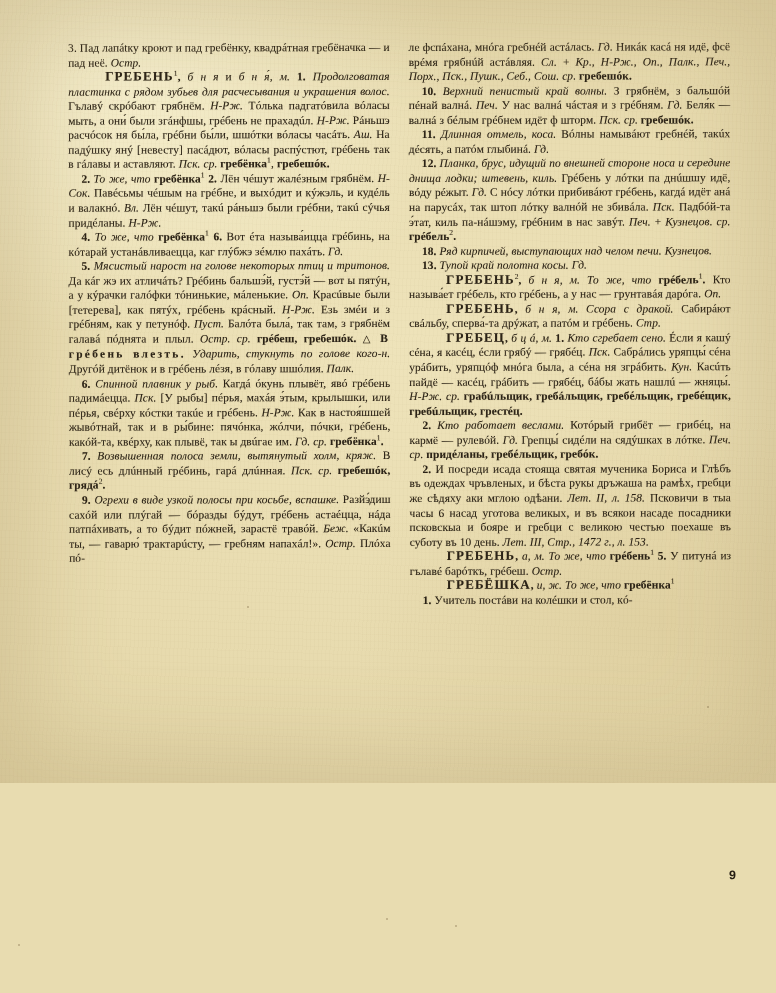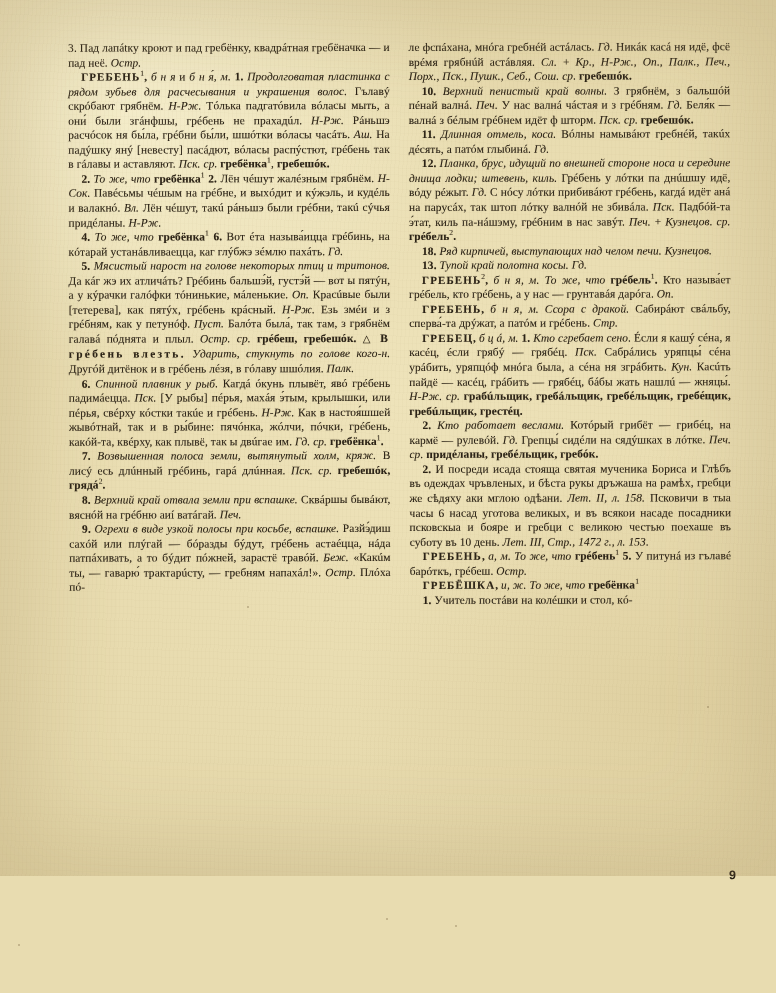--- a/index.html
+++ b/index.html
@@ -11,21 +11,21 @@
     height: 993px;
     overflow: hidden;
     background: #e8dcb0;
     font-family: "Liberation Serif", serif;
   }
 
   
   #page {
     position: relative;
     width: 776px;
-    height: 876px;
+    height: 783px;
     background:
       radial-gradient(ellipse 60% 45% at 18% 12%, rgba(255,252,226,0.55), rgba(255,252,226,0) 70%),
       radial-gradient(ellipse 55% 40% at 85% 80%, rgba(214,196,146,0.45), rgba(214,196,146,0) 72%),
       radial-gradient(ellipse 120% 90% at 50% 45%, #eee3ba 0%, #e6d9ac 55%, #ddcf9e 100%);
   }
   #grain {
     position: absolute;
     inset: 0;
     pointer-events: none;
     opacity: .5;
@@ -75,21 +75,22 @@
   
   .col {
     text-shadow: 0 0 0.7px rgba(60,46,22,0.35);
   }
 
   b, .hw {
     font-weight: bold;
   }
   .hw {
     letter-spacing: 1.1px;
-    font-size: 11px;
+    font-size: 13px;
+    margin-left: 24px;
   }
   i, .it { font-style: italic; }
   .sup {
     font-size: 7.6px;
     vertical-align: super;
     line-height: 0;
   }
   .sp { letter-spacing: 2.3px; }
   .tri { font-size: 10px; }
 
@@ -115,21 +116,20 @@
 
     <div id="textblock">
       <div class="col" id="col-left">
           <p class="noind">3. Пад лапátку кроют и пад гребёнку, квадрáтная гребёначка — и пад неё. <i>Остр.</i></p>
           <p><b class="hw">ГРЕБЕНЬ</b><span class="sup">1</span><b>,</b> <i>б н я</i> и <i>б н я́, м.</i> <b>1.</b> <i>Продолговатая пластинка с рядом зубьев для расчесывания и украшения волос.</i> Гълавý скрóбают грябнём. <i>Н-Рж.</i> Тóлька падгатóвила вóласы мыть, а они́ были згáнфшы, грéбень не прахадúл. <i>Н-Рж.</i> Рáньшэ расчóсок ня бы́ла, грéбни бы́ли, шшóтки вóласы часáть. <i>Аш.</i> На падýшку янý [невесту] пасáдют, вóласы распýстют, грéбень так в гáлавы и аставляют. <i>Пск. ср.</i> <b>гребёнка</b><span class="sup">1</span>, <b>гребешóк.</b></p>
           <p><b>2.</b> <i>То же, что</i> <b>гребёнка</b><span class="sup">1</span> <b>2.</b> Лён чéшут жалéзным грябнём. <i>Н-Сок.</i> Павéсьмы чéшым на грéбне, и выхóдит и кýжэль, и кудéль и валакнó. <i>Вл.</i> Лён чéшут, такú рáньшэ были грéбни, такú сýчья придéланы. <i>Н-Рж.</i></p>
           <p><b>4.</b> <i>То же, что</i> <b>гребёнка</b><span class="sup">1</span> <b>6.</b> Вот éта называ́ицца грéбинь, на кóтарай устанáвливаецца, каг глýбжэ зéмлю пахáть. <i>Гд.</i></p>
           <p><b>5.</b> <i>Мясистый нарост на голове некоторых птиц и тритонов.</i> Да кáг жэ их атличáть? Грéбинь бальшэ́й, густэ́й — вот ы пятýн, а у кýрачки галóфки тóнинькие, мáленькие. <i>Оп.</i> Красúвые были [тетерева], как пятýх, грéбень крáсный. <i>Н-Рж.</i> Езь змéи и з грéбням, как у петунóф. <i>Пуст.</i> Балóта была́, так там, з грябнём галавá пóднята и плыл. <i>Остр. ср.</i> <b>грéбеш, гребешóк.</b> <span class="tri">△</span> <b class="sp">В грéбень влезть.</b> <i>Ударить, стукнуть по голове кого-н.</i> Другóй дитёнок и в грéбень лéзя, в гóлаву шшóлия. <i>Палк.</i></p>
           <p><b>6.</b> <i>Спинной плавник у рыб.</i> Кагдá óкунь плывёт, явó грéбень падимáецца. <i>Пск.</i> [У рыбы] пéрья, махáя э́тым, крылышки, или пéрья, свéрху кóстки такúе и грéбень. <i>Н-Рж.</i> Как в настоя́шшей жывóтнай, так и в ры́бине: пячóнка, жóлчи, пóчки, грéбень, какóй-та, квéрху, как плывё, так ы двúгае им. <i>Гд. ср.</i> <b>гребёнка</b><span class="sup">1</span><b>.</b></p>
           <p><b>7.</b> <i>Возвышенная полоса земли, вытянутый холм, кряж.</i> В лисý есь длúнный грéбинь, гарá длúнная. <i>Пск. ср.</i> <b>гребешóк, грядá</b><span class="sup">2</span><b>.</b></p>
-          <p><b>8.</b> <i>Верхний край отвала земли при вспашке.</i> Сквáршы бывáют, вяснóй на грéбню аиí ватáгай. <i>Печ.</i></p>
           <p><b>9.</b> <i>Огрехи в виде узкой полосы при косьбе, вспашке.</i> Разйэ́диш сахóй или плýгай — бóразды бýдут, грéбень астаéцца, нáда патпáхивать, а то бýдит пóжней, зарастё травóй. <i>Беж.</i> «Какúм ты, — гаварю́ трактарúсту, — гребням напахáл!». <i>Остр.</i> Плóха пó-</p>
         </div>
       <div class="col" id="col-right">
           <p class="noind">ле фспáхана, мнóга гребнéй астáлась. <i>Гд.</i> Никáк касá ня идё, фсё врéмя грябнúй астáвляя. <i>Сл.</i> + <i>Кр., Н-Рж., Оп., Палк., Печ., Порх., Пск., Пушк., Себ., Сош. ср.</i> <b>гребешóк.</b></p>
           <p><b>10.</b> <i>Верхний пенистый край волны.</i> З грябнём, з бальшóй пéнай валнá. <i>Печ.</i> У нас валнá чáстая и з грéбням. <i>Гд.</i> Беля́к — валнá з бéлым грéбнем идёт ф шторм. <i>Пск. ср.</i> <b>гребешóк.</b></p>
           <p><b>11.</b> <i>Длинная отмель, коса.</i> Вóлны намывáют гребнéй, такúх дéсять, а патóм глыбинá. <i>Гд.</i></p>
           <p><b>12.</b> <i>Планка, брус, идущий по внешней стороне носа и середине днища лодки; штевень, киль.</i> Грéбень у лóтки па днúшшу идё, вóду рéжыт. <i>Гд.</i> С нóсу лóтки прибивáют грéбень, кагдá идёт анá на парусáх, так штоп лóтку валнóй не збивáла. <i>Пск.</i> Падбóй-та э́тат, киль па-нáшэму, грéбним в нас завýт. <i>Печ.</i> + <i>Кузнецов. ср.</i> <b>грéбель</b><span class="sup">2</span><b>.</b></p>
           <p><b>18.</b> <i>Ряд кирпичей, выступающих над челом печи. Кузнецов.</i></p>
           <p><b>13.</b> <i>Тупой край полотна косы. Гд.</i></p>
           <p><b class="hw">ГРЕБЕНЬ</b><span class="sup">2</span><b>,</b> <i>б н я, м. То же, что</i> <b>грéбель</b><span class="sup">1</span><b>.</b> Кто называ́ет грéбель, кто грéбень, а у нас — грунтавáя дарóга. <i>Оп.</i></p>

